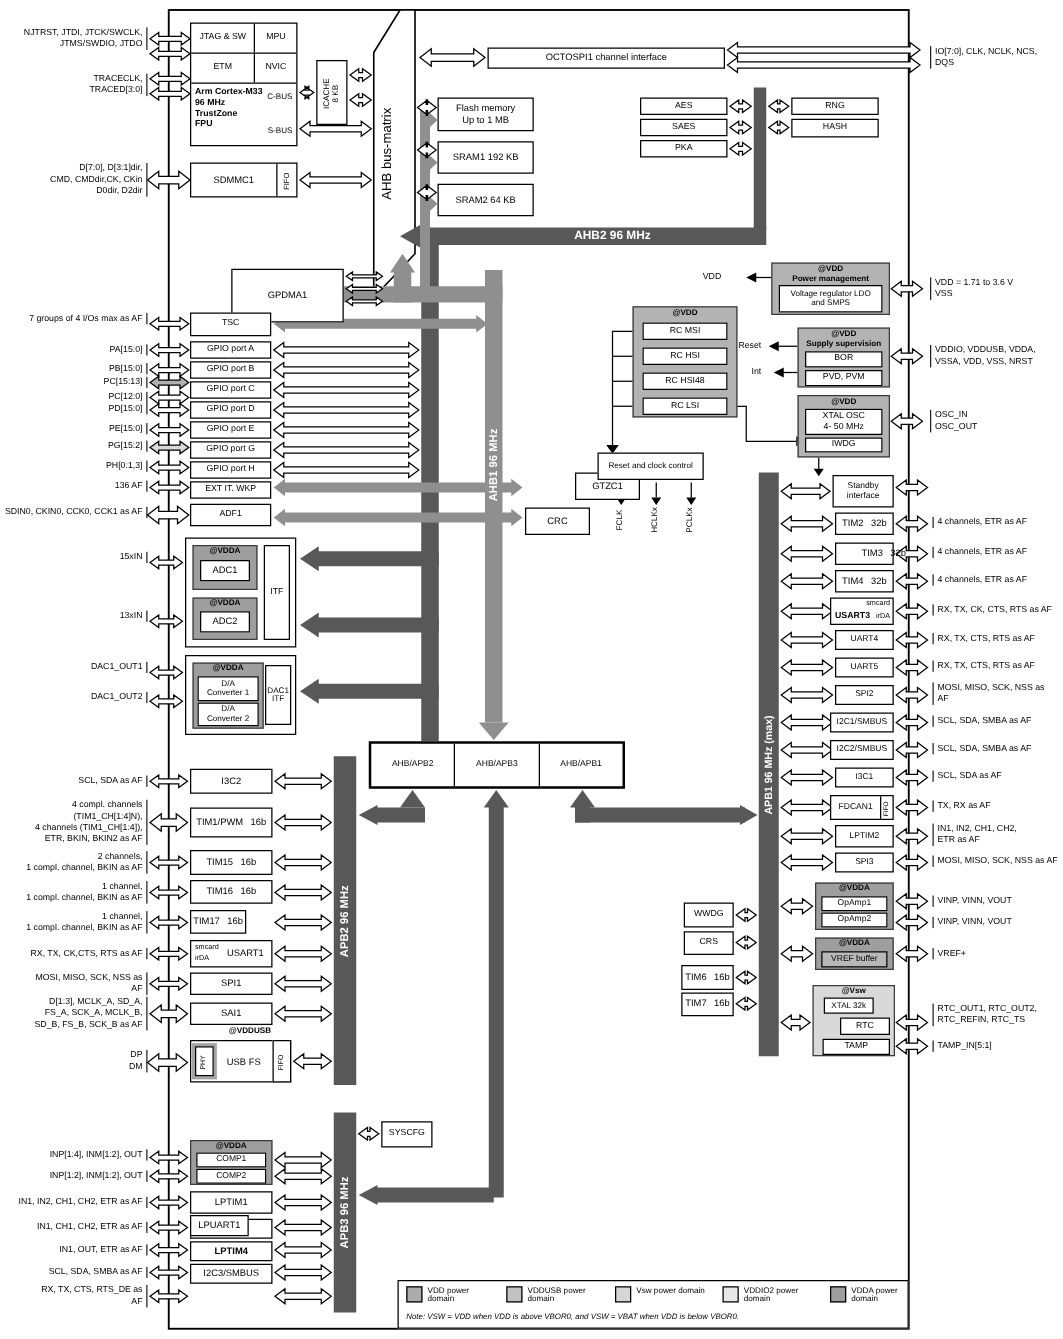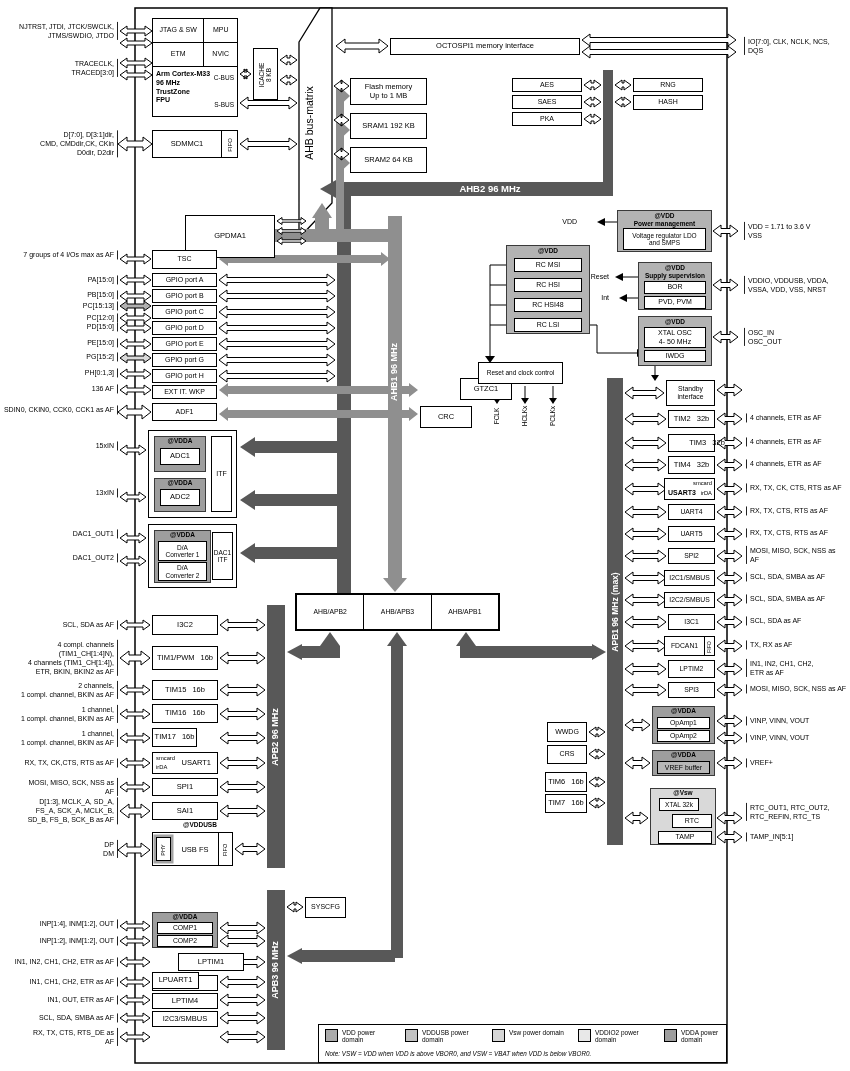--- a/index.html
+++ b/index.html
@@ -217,21 +217,21 @@
     <div class="vt busw" style="left:615px;top:612px;font-size:8.5px;">APB1 96 MHz (max)</div>
     <div class="vt busw" style="left:276px;top:737px;font-size:9px;">APB2 96 MHz</div>
     <div class="vt busw" style="left:276px;top:970px;font-size:9px;">APB3 96 MHz</div>
     <div class="bx" style="left:152px;top:18px;width:86px;height:99px;flex-direction:column;align-items:stretch;justify-content:flex-start;"><div style="display:flex;height:24px;border-bottom:1px solid #000;"><div class="cell" style="flex:1.55;border-right:1px solid #000;font-size:7px;">JTAG &amp; SW</div><div class="cell" style="flex:1;font-size:7px;">MPU</div></div><div style="display:flex;height:24px;border-bottom:1px solid #000;"><div class="cell" style="flex:1.55;border-right:1px solid #000;font-size:7px;">ETM</div><div class="cell" style="flex:1;font-size:7px;">NVIC</div></div><div style="position:relative;flex:1;"><div class="b" style="position:absolute;left:3px;top:3px;text-align:left;font-size:7px;line-height:1.25;white-space:pre-line;">Arm Cortex-M33
 96 MHz
 TrustZone
 FPU</div><div style="position:absolute;right:3px;top:7px;font-size:6.5px;">C-BUS</div><div style="position:absolute;right:3px;top:34px;font-size:6.5px;">S-BUS</div></div></div>
     <div class="bx" style="left:253px;top:48px;width:25px;height:52px;"><div class="vt" style="left:12px;top:26px;font-size:6.5px;position:absolute;">ICACHE
 8 KB</div></div>
     <div class="bx" style="left:152px;top:130px;width:86px;height:28px;align-items:stretch;justify-content:flex-start;"><div class="cell" style="flex:1;">SDMMC1</div><div class="cell" style="width:16px;border-left:1px solid #000;position:relative;"><div class="vt" style="left:8px;top:14px;font-size:6px;position:absolute;">FIFO</div></div></div>
-    <div class="bx" style="left:390px;top:38px;width:190px;height:17px;">OCTOSPI1 memory interface</div>
+    <div class="bx" style="left:390px;top:38px;width:190px;height:17px;">OCTOSPI1 channel interface</div>
     <div class="bx" style="left:350px;top:78px;width:77px;height:27px;">Flash memory
 Up to 1 MB</div>
     <div class="bx" style="left:350px;top:113px;width:77px;height:26px;">SRAM1 192 KB</div>
     <div class="bx" style="left:350px;top:147px;width:77px;height:26px;">SRAM2 64 KB</div>
     <div class="bx" style="left:512px;top:78px;width:70px;height:14px;font-size:7px;">AES</div>
     <div class="bx" style="left:512px;top:95px;width:70px;height:14px;font-size:7px;">SAES</div>
     <div class="bx" style="left:512px;top:112px;width:70px;height:14px;font-size:7px;">PKA</div>
     <div class="bx" style="left:633px;top:78px;width:70px;height:14px;font-size:7px;">RNG</div>
     <div class="bx" style="left:633px;top:95px;width:70px;height:15px;font-size:7px;">HASH</div>
     <div class="bx" style="left:185px;top:215px;width:90px;height:43px;">GPDMA1</div>
@@ -407,25 +407,25 @@
     <div class="cell" style="position:absolute;left:172px;top:832px;width:46px;height:34px;font-size:7.5px;">USB FS</div>
     <div class="bx" style="left:218px;top:832px;width:15px;height:34px;"><div class="vt" style="left:7px;top:17px;font-size:5.5px;position:absolute;">FIFO</div></div>
     <div class="lbl r" style="left:-10px;top:849px;width:128px;transform:translateY(-50%);">DP
 DM</div>
     <div class="panel" style="left:152px;top:912px;width:66px;height:36px;background:#9e9e9e;"></div>
     <div class="hdr" style="left:152px;top:913px;width:66px;">@VDDA</div>
     <div class="bx" style="left:157px;top:922px;width:56px;height:12px;font-size:6.8px;">COMP1</div>
     <div class="bx" style="left:157px;top:935px;width:56px;height:12px;font-size:6.8px;">COMP2</div>
     <div class="lbl r" style="left:-10px;top:924px;width:128px;transform:translateY(-50%);">INP[1:4], INM[1:2], OUT</div>
     <div class="lbl r" style="left:-10px;top:941px;width:128px;transform:translateY(-50%);">INP[1:2], INM[1:2], OUT</div>
-    <div class="bx" style="left:152px;top:953px;width:66px;height:18px;margin-left:26px;">LPTIM1</div>
+    <div class="bx" style="left:152px;top:953px;width:66px;height:18px;">LPTIM1</div>
     <div class="lbl r" style="left:-10px;top:962px;width:128px;transform:translateY(-50%);">IN1, IN2, CH1, CH2, ETR as AF</div>
     <div class="bx" style="left:152px;top:975px;width:66px;height:16px;">LPTIM3</div>
     <div class="lbl r" style="left:-10px;top:982px;width:128px;transform:translateY(-50%);">IN1, CH1, CH2, ETR as AF</div>
-    <div class="bx" style="left:152px;top:993px;width:66px;height:16px;">LPTIM4</div>
+    <div class="bx" style="left:152px;top:993px;width:66px;height:16px;font-weight:bold;">LPTIM4</div>
     <div class="lbl r" style="left:-10px;top:1000px;width:128px;transform:translateY(-50%);">IN1, OUT, ETR as AF</div>
     <div class="bx" style="left:152px;top:1011px;width:66px;height:16px;">I2C3/SMBUS</div>
     <div class="lbl r" style="left:-10px;top:1018px;width:128px;transform:translateY(-50%);">SCL, SDA, SMBA as AF</div>
     <div class="bx" style="left:152px;top:972px;width:47px;height:17px;">LPUART1</div>
     <div class="lbl r" style="left:-10px;top:1037px;width:128px;transform:translateY(-50%);">RX, TX, CTS, RTS_DE as
 AF</div>
     <div class="legend-box" style="left:318px;top:1024px;width:409px;height:39px;"></div>
     <div style="position:absolute;left:325px;top:1029px;width:13px;height:13px;border:1px solid #000;background:#ababab;"></div>
     <div class="lbl" style="left:342px;top:1029px;font-size:6.5px;line-height:1.15;">VDD power
 domain</div>

